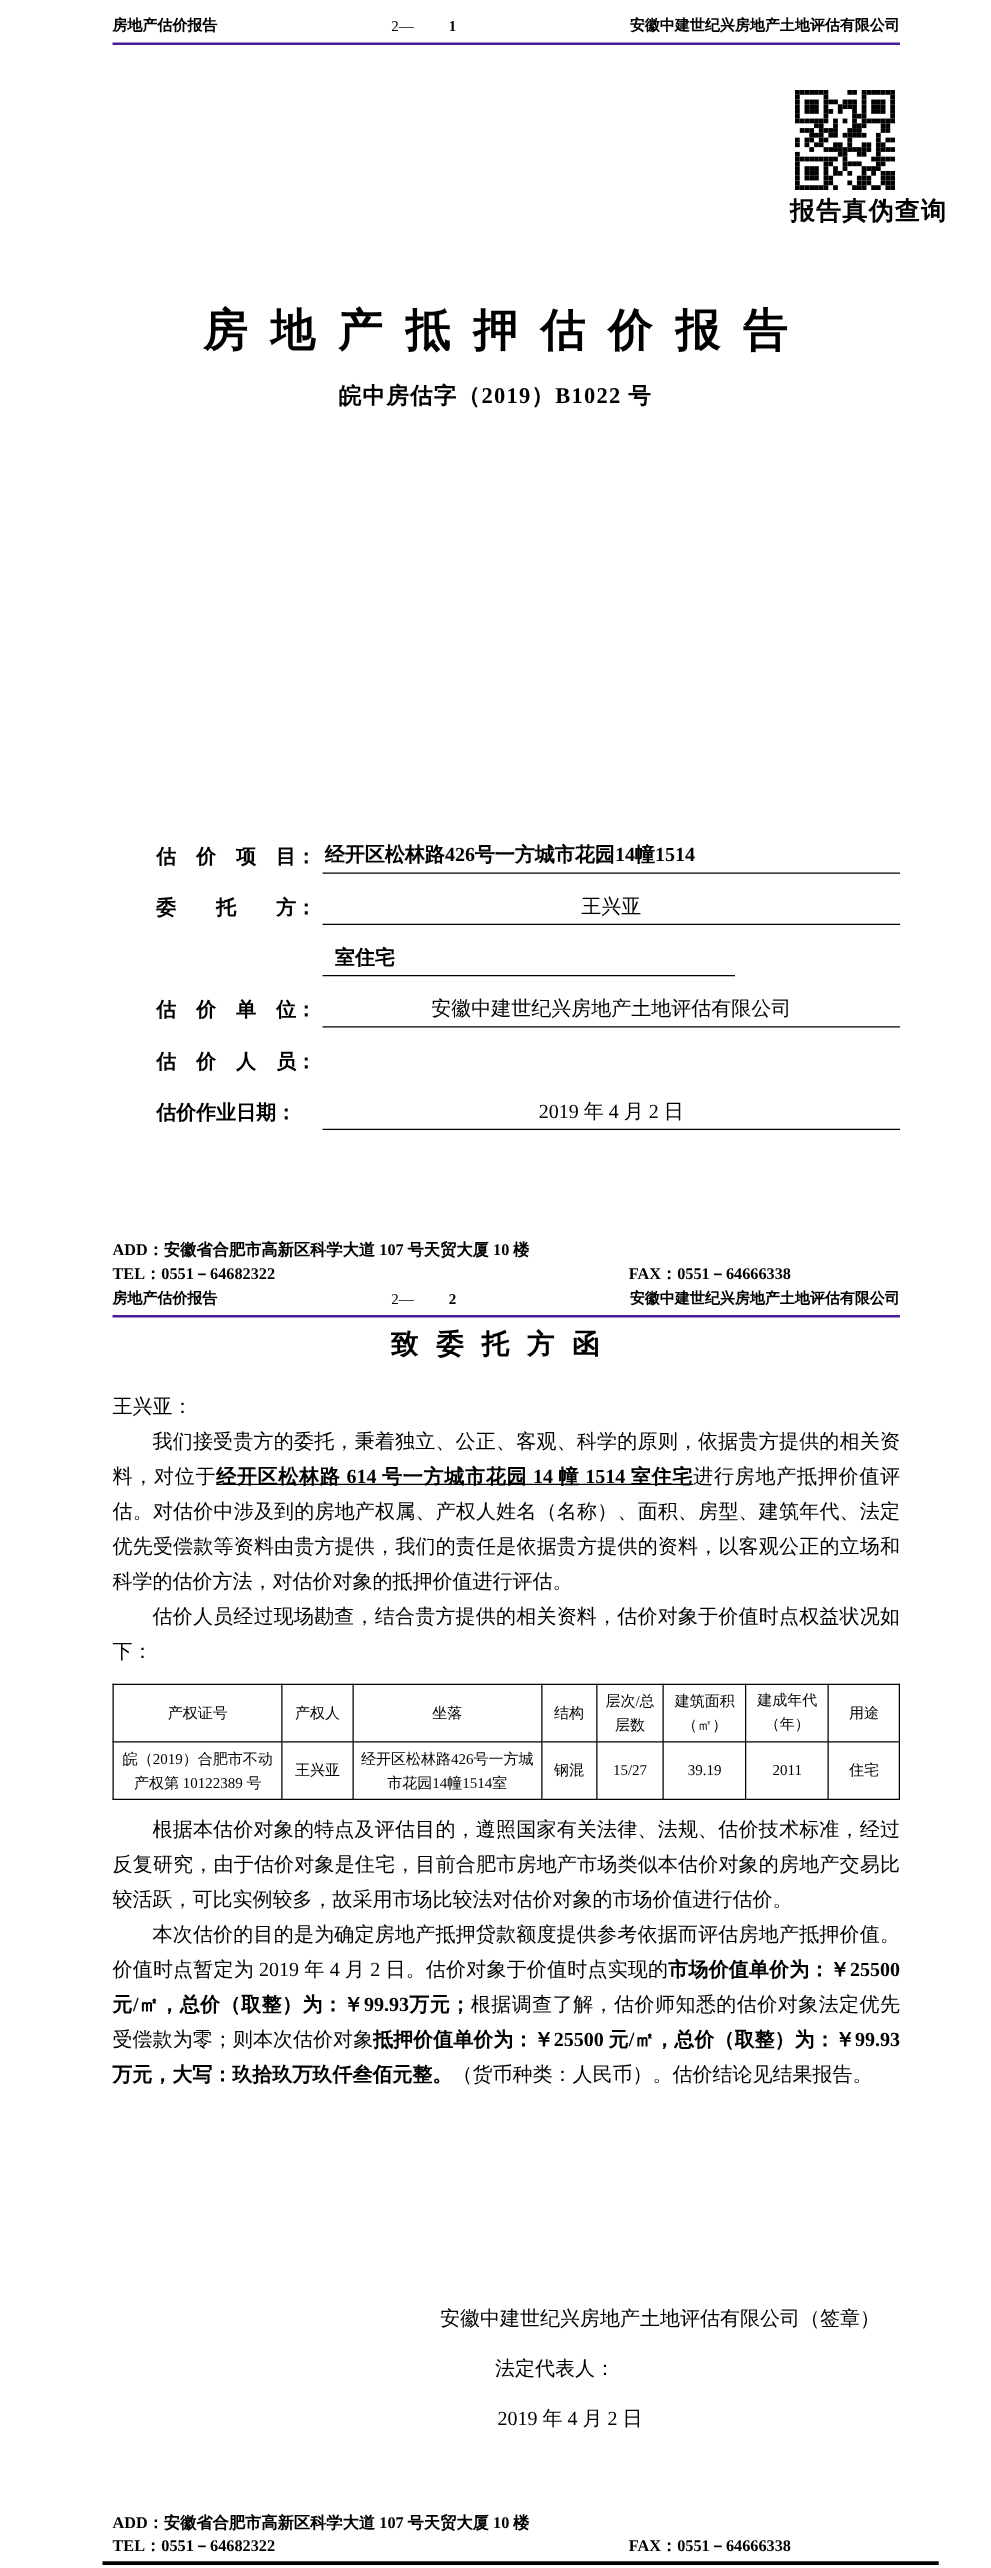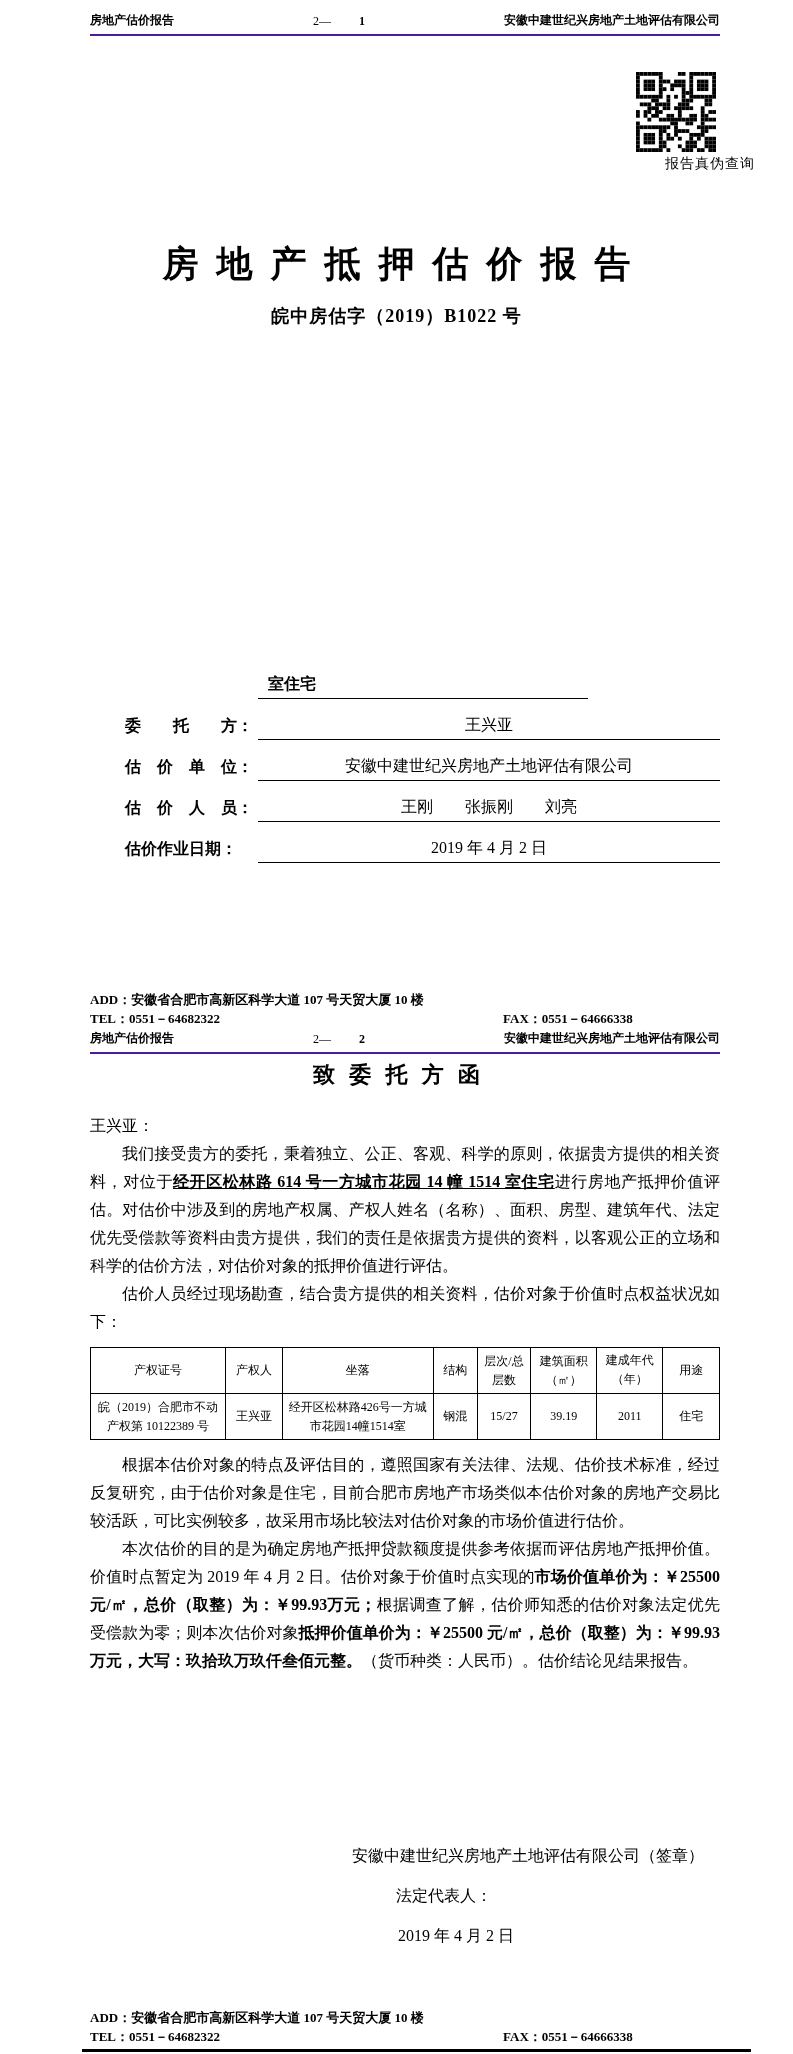--- a/index.html
+++ b/index.html
@@ -18,21 +18,21 @@
     position:absolute; left:90px; right:73px; top:12px;
     display:flex; align-items:flex-end; justify-content:space-between;
     font-size:12px; font-weight:bold;
     border-bottom:2px solid #4c1d95; padding-bottom:5px;
   }
   .ph-center { font-weight:normal; }
   .ph-num { font-weight:bold; margin-left:28px; }
 
   .qr-block { position:absolute; top:72px; right:73px; width:88px; text-align:center; }
   .qr-block svg { display:block; width:88px; height:80px; background:#fff; }
-  .qr-caption { font-size:14px; font-weight:normal; margin-top:3px; white-space:nowrap; letter-spacing:1px;margin-left:33px; }
+  .qr-caption { font-size:20px; font-weight:bold; margin-top:3px; white-space:nowrap; letter-spacing:1px; }
 
   .main-title {
     position:absolute; top:240px; left:0; right:0; text-align:center;
     font-size:36px; font-weight:bold; letter-spacing:0.5em; text-indent:0.5em;
     white-space:nowrap;
   }
   .doc-number {
     position:absolute; top:304px; left:0; right:0; text-align:center;
     font-size:18px; font-weight:bold; letter-spacing:1px;
   }
@@ -347,34 +347,37 @@
           </g>
         </svg>
       <div class="qr-caption">报告真伪查询</div>
     </div>
 
     <h1 class="main-title">房地产抵押估价报告</h1>
     <div class="doc-number">皖中房估字（2019）B1022 号</div>
 
     <div class="cover-form">
       <div class="form-row">
+        <span class="form-label">估　价　项　目：</span>
+        <span class="form-value left bold">经开区松林路426号一方城市花园14幢1514</span>
+      </div>
+      <div class="form-row">
+        <span class="form-label">委　　托　　方：</span>
+        <span class="form-value">王兴亚</span>
+      </div>
+      <div class="form-row">
         <span class="form-spacer"></span>
         <span class="form-value-short">室住宅</span>
       </div>
       <div class="form-row">
-        <span class="form-label">委　　托　　方：</span>
-        <span class="form-value">王兴亚</span>
-      </div>
-      <div class="form-row">
         <span class="form-label">估　价　单　位：</span>
         <span class="form-value">安徽中建世纪兴房地产土地评估有限公司</span>
       </div>
       <div class="form-row">
         <span class="form-label">估　价　人　员：</span>
-        <span class="form-value">王刚　　张振刚　　刘亮</span>
       </div>
       <div class="form-row">
         <span class="form-label">估价作业日期：</span>
         <span class="form-value">2019 年 4 月 2 日</span>
       </div>
     </div>
 
     <footer class="page-footer footer1">
       <div>ADD：安徽省合肥市高新区科学大道 107 号天贸大厦 10 楼</div>
       <div class="footer-row2">

